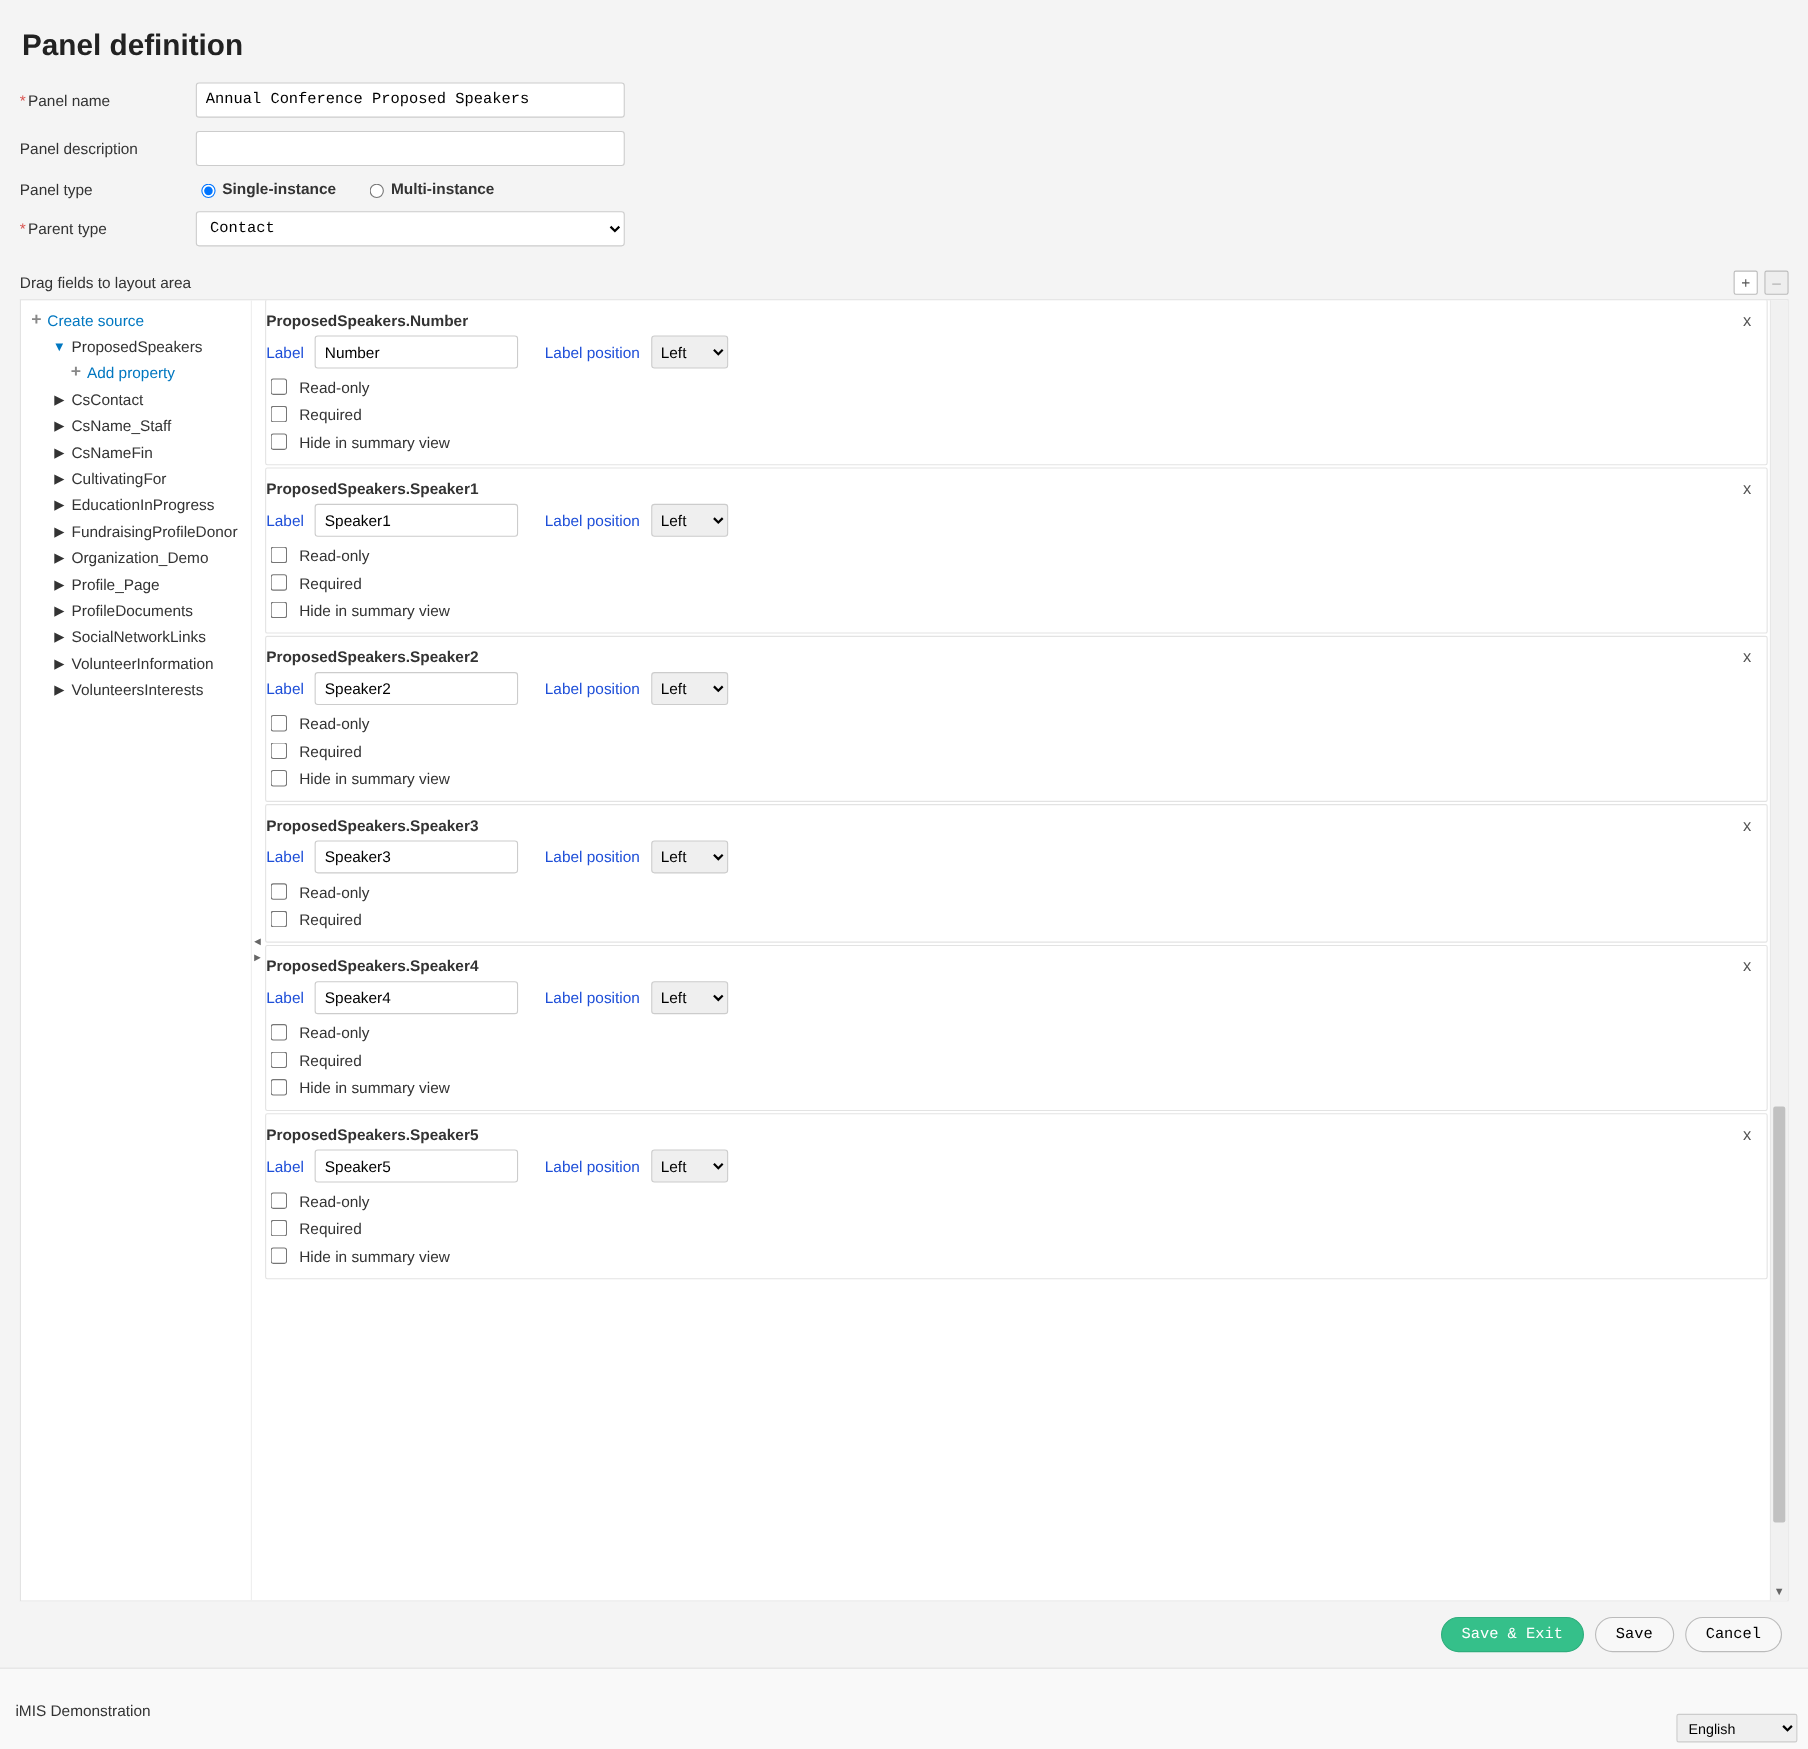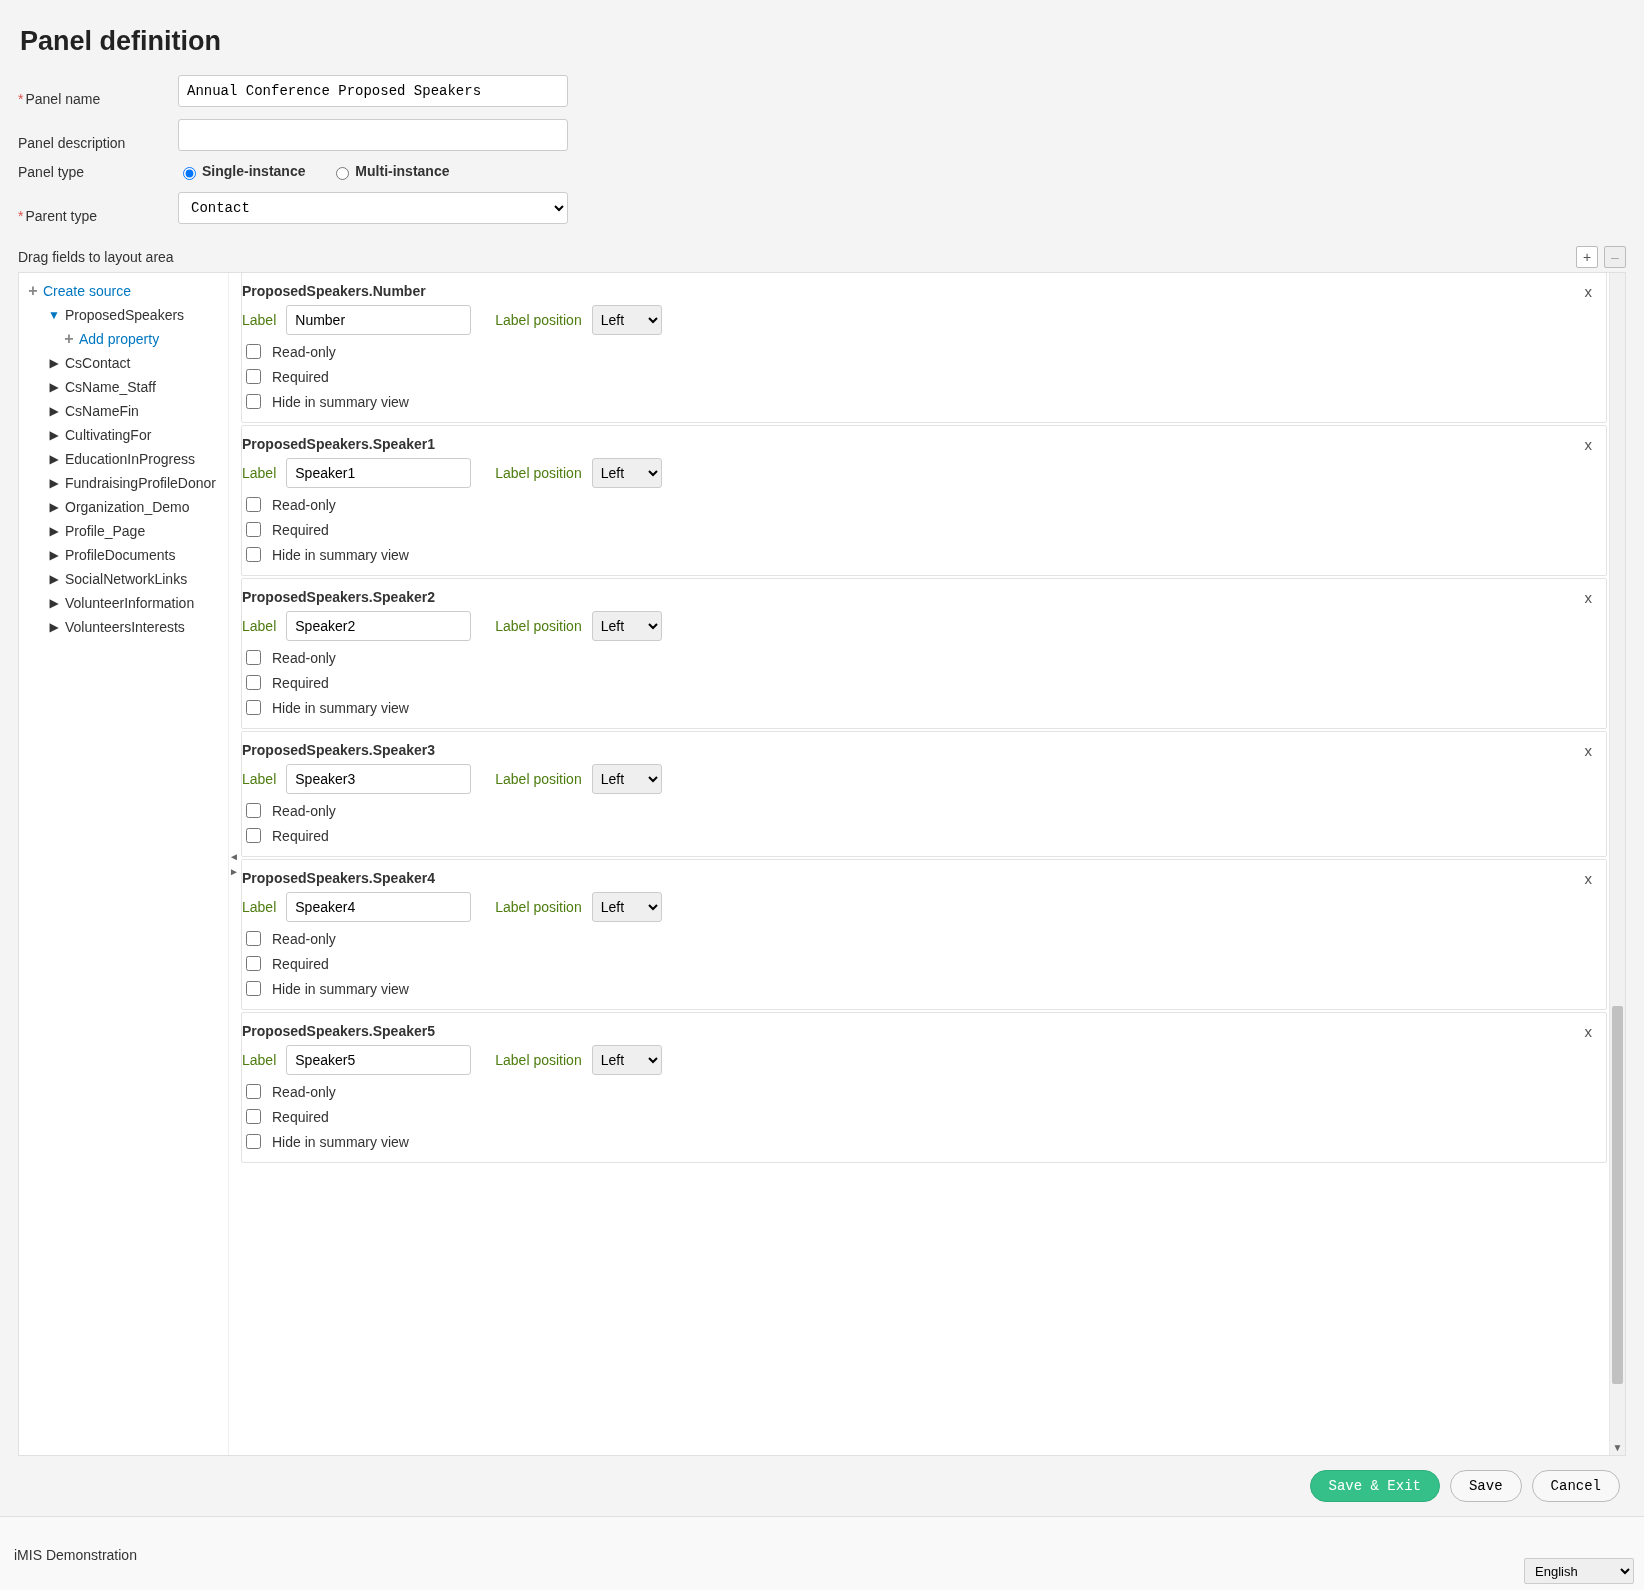--- a/index.html
+++ b/index.html
@@ -1,21 +1,21 @@
 <!DOCTYPE html>
 <html><head>
 <meta charset="utf-8">
 <style>
   * { box-sizing: border-box; }
   html, body { margin: 0; padding: 0; height: 100%; }
   body { font-family: "Segoe UI", Arial, sans-serif; font-size: 14px; color: #333; background: #f0f0f0; }
   .page { width: 1644px; height: 1590px; background: #f4f4f4; position: relative; display: flex; flex-direction: column; }
   .content { flex: 1; padding: 18px 18px 0 18px; display: flex; flex-direction: column; overflow: hidden; }
   h1.title { font-size: 27px; font-weight: 600; margin: 8px 0 18px 2px; color: #222; }
-  .form-row { display: flex; align-items: flex-end; margin-bottom: 12px; }
+  .form-row { display: flex; align-items: center; margin-bottom: 12px; }
   .form-row .lbl { width: 160px; color: #333; font-size: 14px; }
   .req-star { color: #d9534f; margin-right: 2px; }
   .form-row input[type="text"], .form-row select {
     height: 32px; padding: 4px 8px; border: 1px solid #ccc; border-radius: 3px; background: #fff; font-size: 14px; font-family: Liberation Mono, monospace;
   }
   .form-row input[type="text"] { width: 390px; }
   .form-row select { width: 390px; }
   .radio-group label { margin-right: 22px; font-weight: 600; font-size: 14px; }
   .radio-group input { margin-right: 6px; vertical-align: middle; }
   .drag-bar { display: flex; align-items: center; justify-content: space-between; margin: 10px 0 4px 0; }
@@ -36,21 +36,21 @@
   .tree-scroll-x { height:14px; overflow-x:scroll; position:absolute; left:0; right:0; bottom:0; }
   .tree-scroll-x .wide { width:280px; height:1px; }
   .splitter { width:10px; position:relative; display:flex; flex-direction:column; justify-content:center; align-items:center; gap:4px; }
   .splitter span { font-size:10px; color:#666; cursor:pointer; }
   .layout { flex:1; overflow-y:auto; padding:0; }
   .field-block { border:1px solid #e3e3e3; border-radius:2px; margin: -1px 2px 0 2px; padding:10px 12px 6px 0; position:relative; background:#fff; }
   .field-block + .field-block { margin-top: 2px; }
   .field-block .fname { font-weight:600; font-size:14px; margin-bottom:6px; }
   .field-block .remove { position:absolute; top:10px; right:14px; color:#555; font-size:15px; cursor:pointer; font-family: Arial, sans-serif; }
   .inline-row { display:flex; align-items:center; gap:10px; margin-bottom:6px; flex-wrap:wrap; }
-  .inline-row .lab { font-size:14px; color:#4d7c0f; }
+  .inline-row .lab { font-size:14px; color:#1d4ed8; }
   .inline-row input[type="text"] { width:185px; height:30px; padding:3px 8px; border:1px solid #ccc; border-radius:3px; font-size:14px; }
   .inline-row select { width:70px; height:30px; border:1px solid #ccc; border-radius:3px; font-size:14px; padding:2px 4px; }
   .chk-row { display:flex; align-items:center; gap:8px; margin:4px 0; font-size:14px; }
   .chk-row input { width:15px; height:15px; }
   .filler { height: 90px; }
   .layout-scrollbar { width:16px; background:#f1f1f1; border-left:1px solid #e7e7e7; position:relative; }
   .layout-scrollbar .thumb { position:absolute; left:2px; right:2px; top:62%; height:32%; background:#c1c1c1; border-radius:2px; }
   .layout-scrollbar .arrow { position:absolute; left:0; right:0; text-align:center; font-size:10px; color:#666; }
   .layout-scrollbar .arrow.down { bottom:2px; }
   .footer-btns { display:flex; justify-content:flex-end; gap:10px; padding:14px 24px; }

